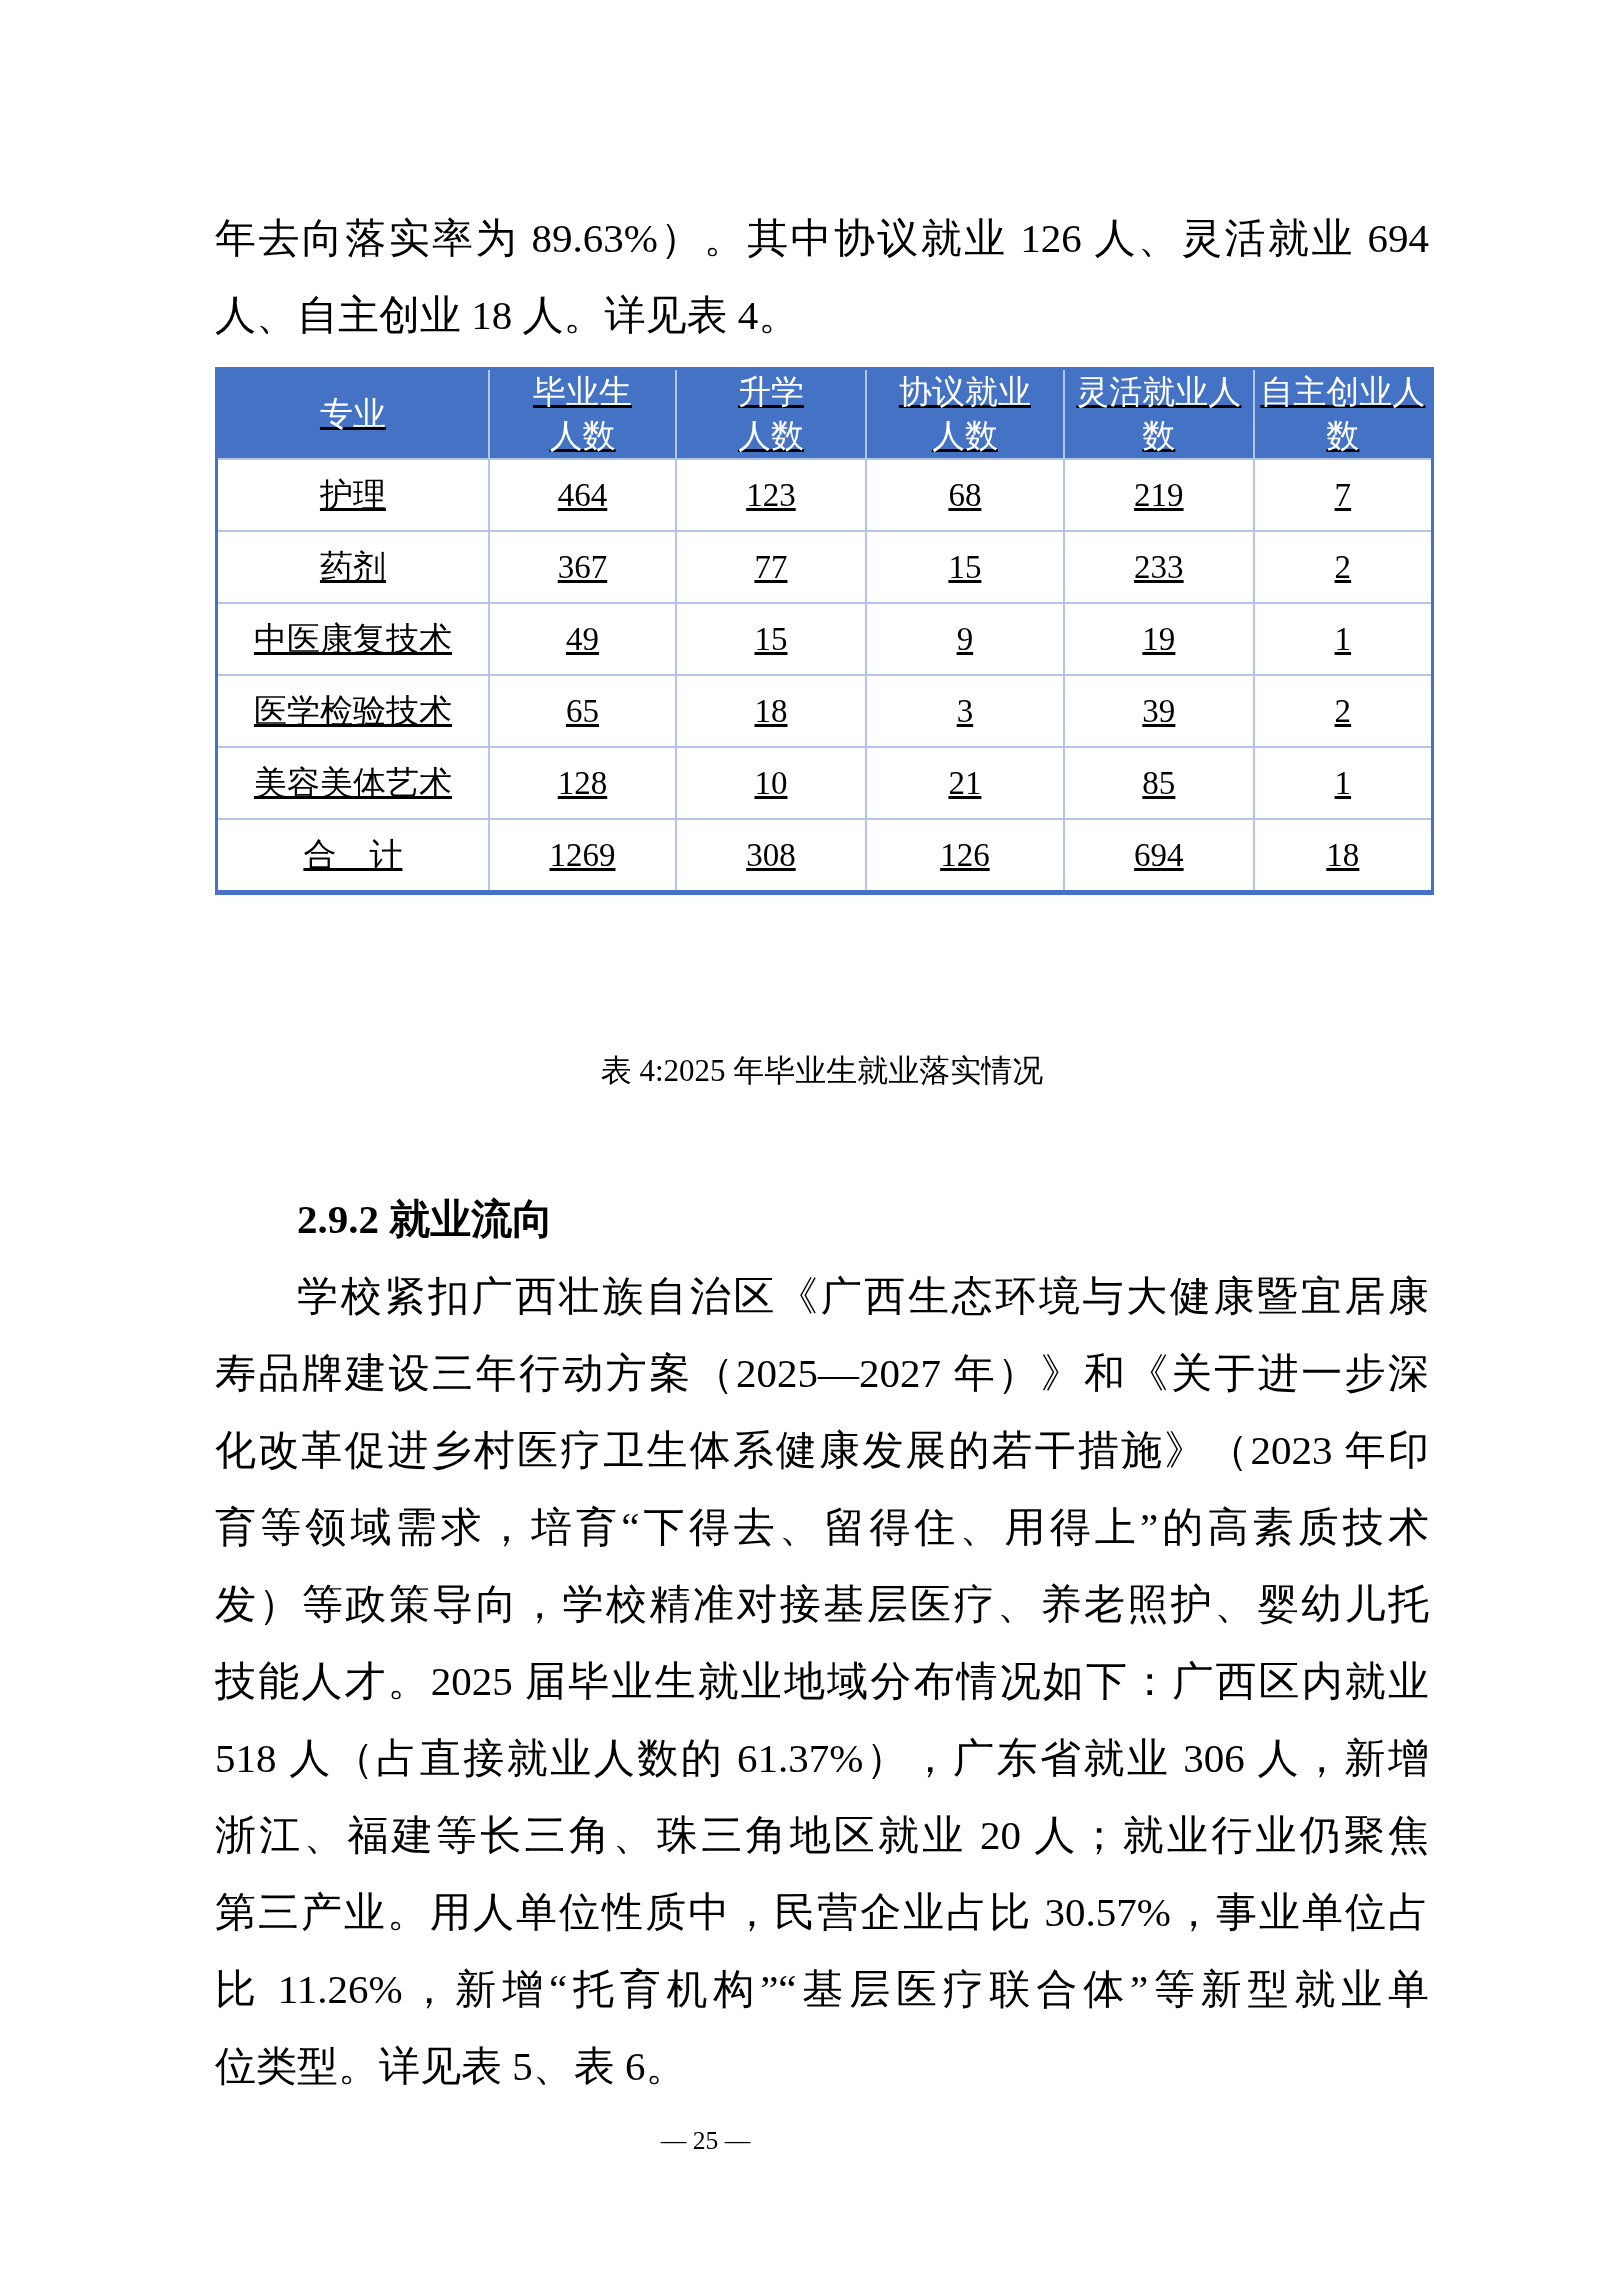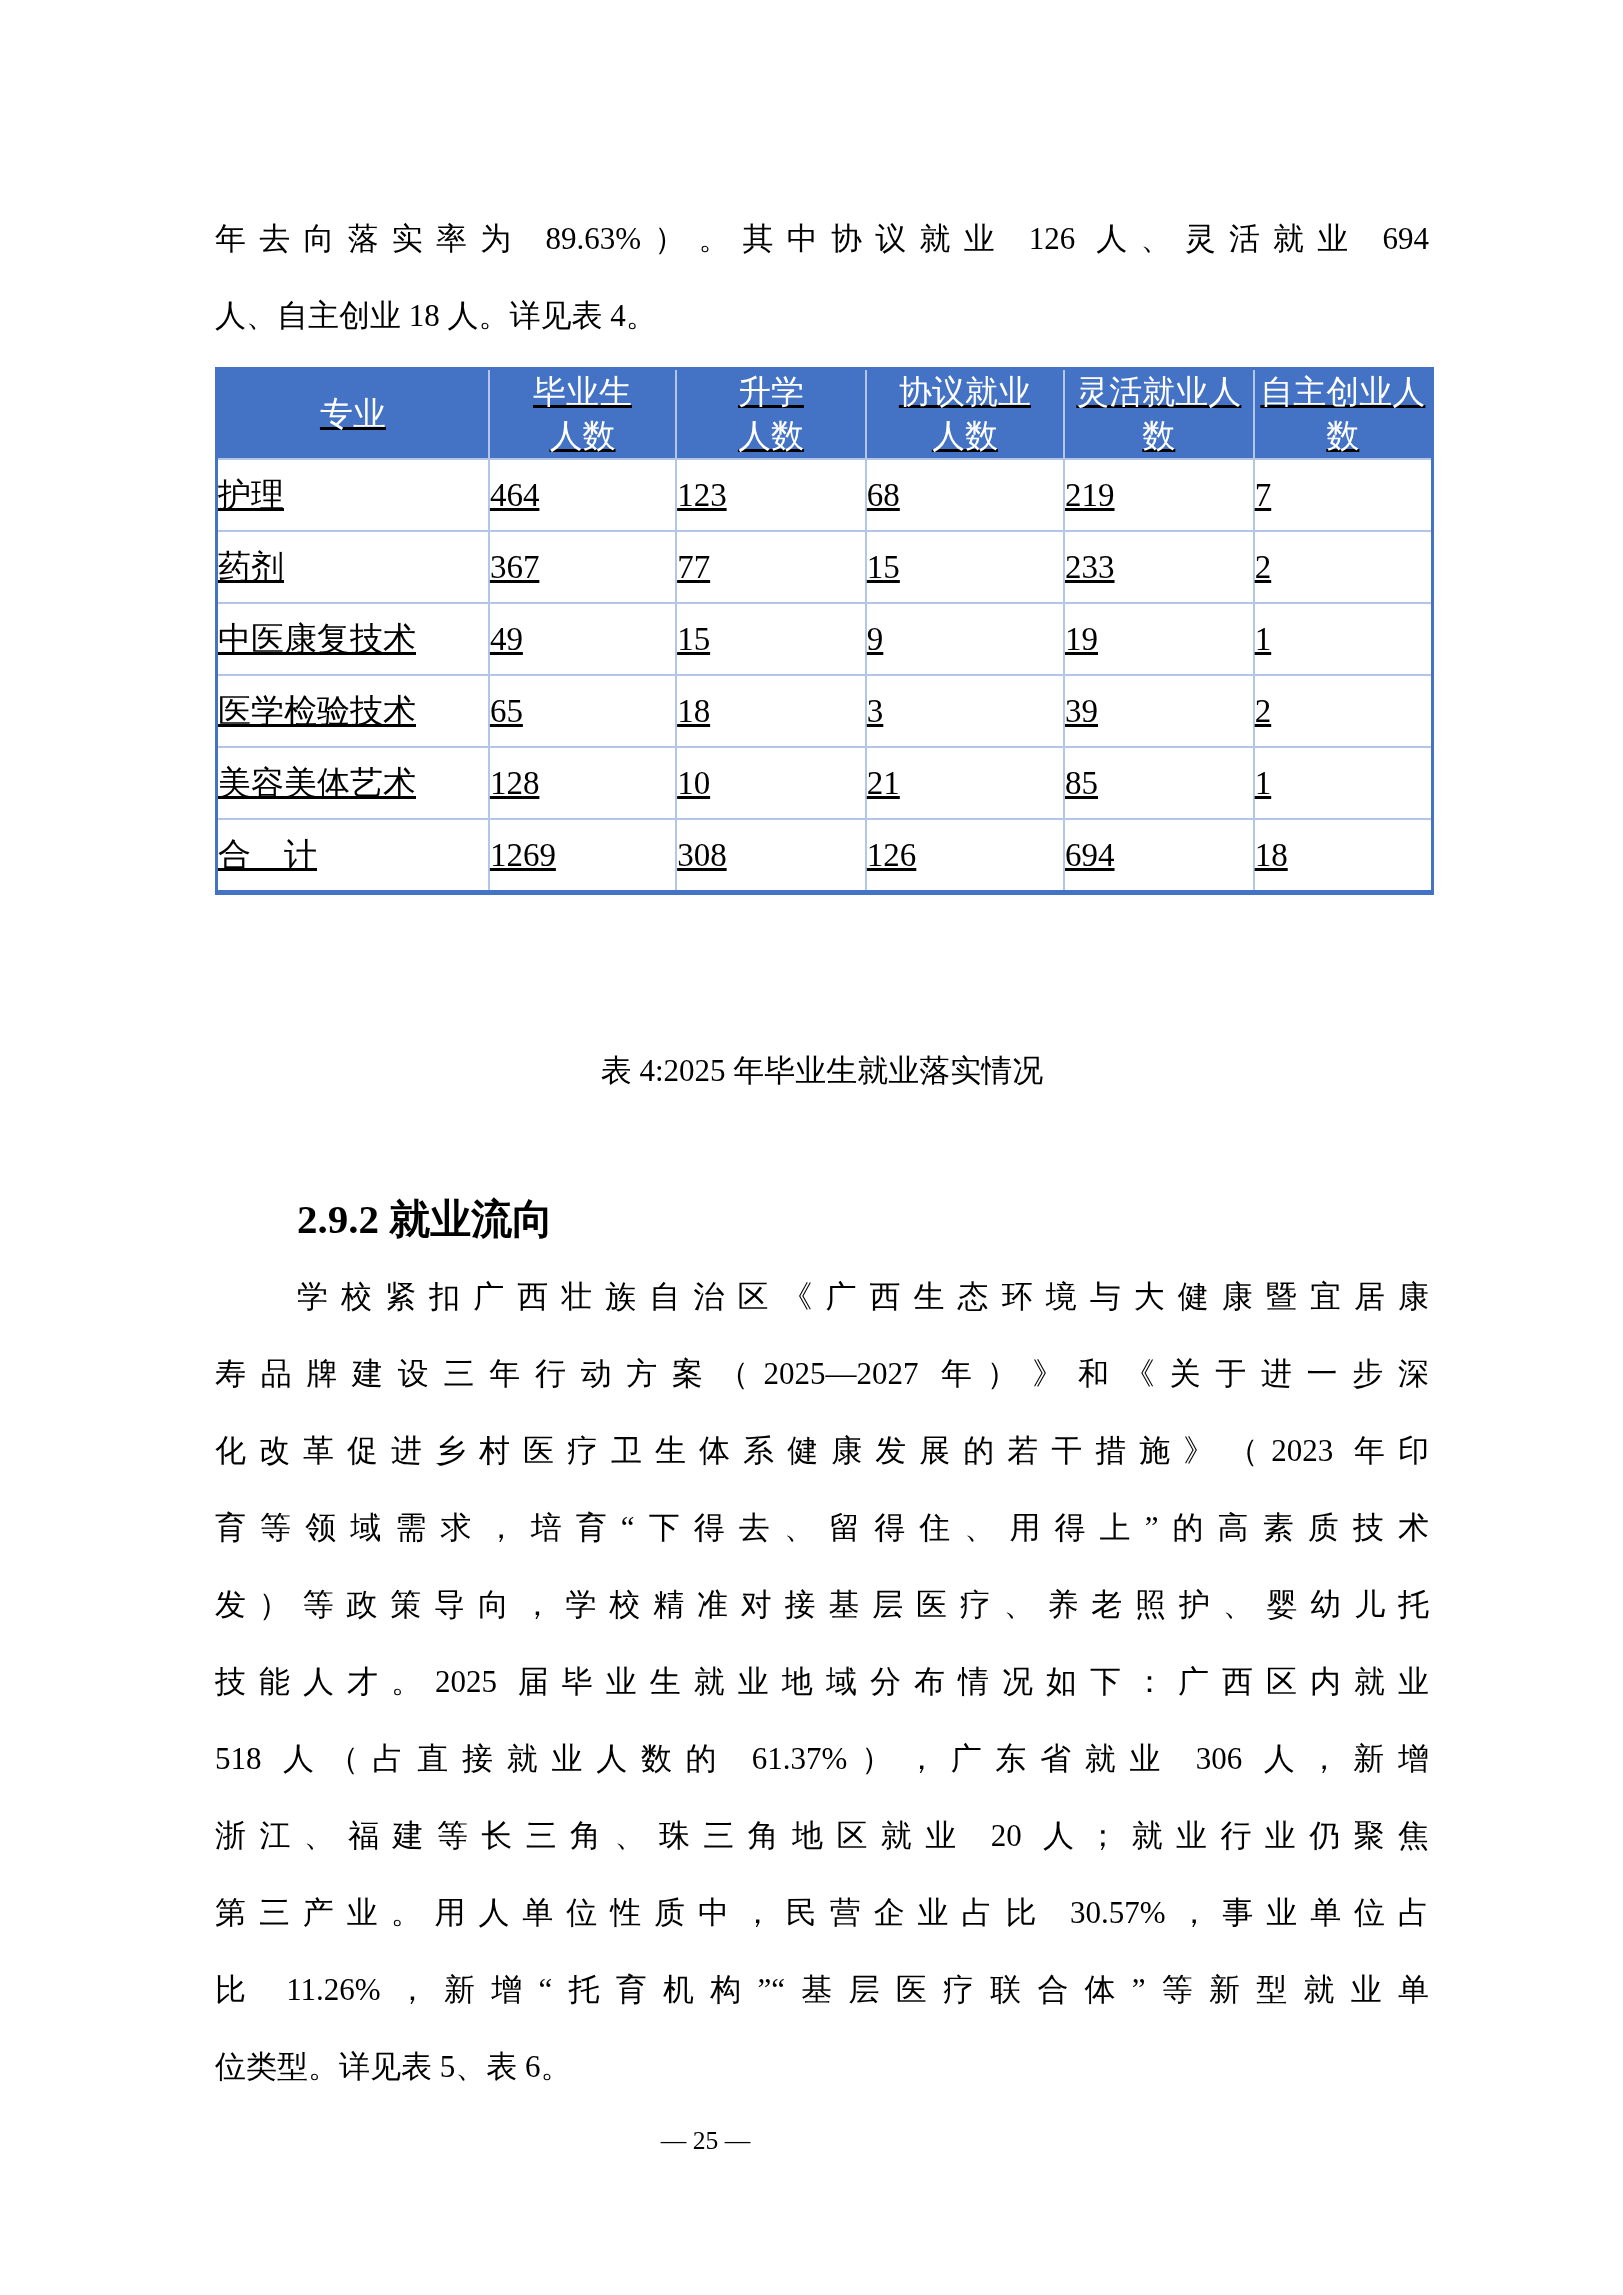--- a/index.html
+++ b/index.html
@@ -7,21 +7,21 @@
     width: 1623px; height: 2295px;
     background: #ffffff;
     position: relative;
     overflow: hidden;
     font-family: "Liberation Serif", "DejaVu Serif", serif;
     color: #000000;
   }
   .abs { position: absolute; }
 
   
-  .para { left: 215px; width: 1214px; font-size: 31px; line-height: 77px; }
+  .para { left: 215px; width: 1214px; font-size: 41px; line-height: 77px; }
   .line { display: block; white-space: nowrap; }
   .line.just {
     white-space: normal;
     text-align: justify;
     text-align-last: justify;
     text-justify: inter-ideograph;
   }
   .line.indent2 { padding-left: 82px; }
 
   
@@ -43,21 +43,21 @@
     text-align: center;
     vertical-align: middle;
     white-space: pre-line;
     line-height: 44px;
     padding: 0;
     border-left: 2.6px solid var(--border-light, #B4C6E7);
   }
   table.emp th:first-child { border-left: none; }
   table.emp td {
     height: 70px;
-    text-align: left;
+    text-align: center;
     vertical-align: middle;
     padding: 0;
     border: 2.6px solid var(--border-light, #B4C6E7);
   }
 
   
   .caption { left: 215px; top: 1038px; width: 1214px; text-align: center; font-size: 31px; line-height: 66px; }
   .heading { left: 215px; top: 1189px; width: 1214px; padding-left: 82px; box-sizing: border-box;
              font-size: 41px; font-weight: bold; line-height: 61px; }
   .body2  { top: 1258px; }

